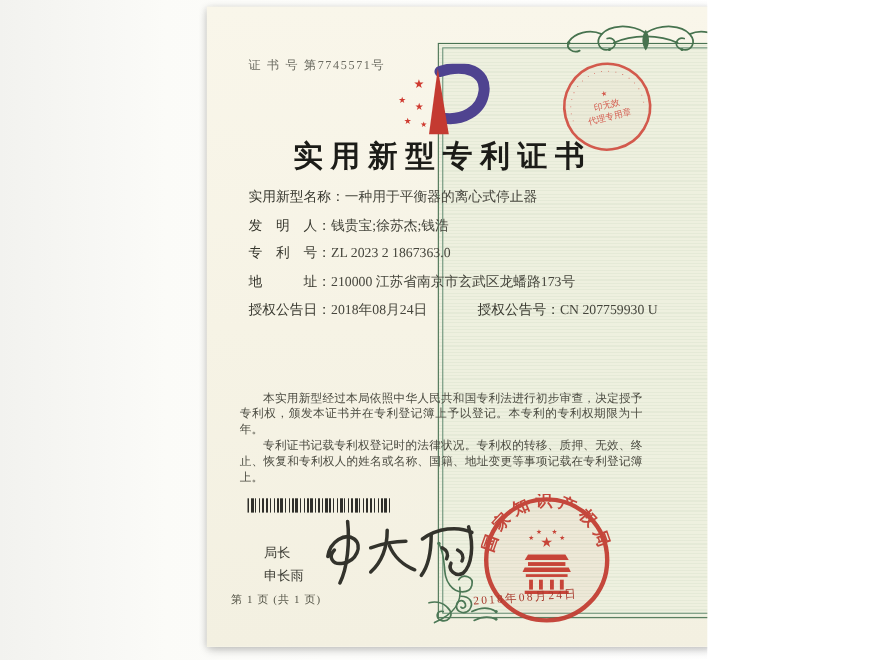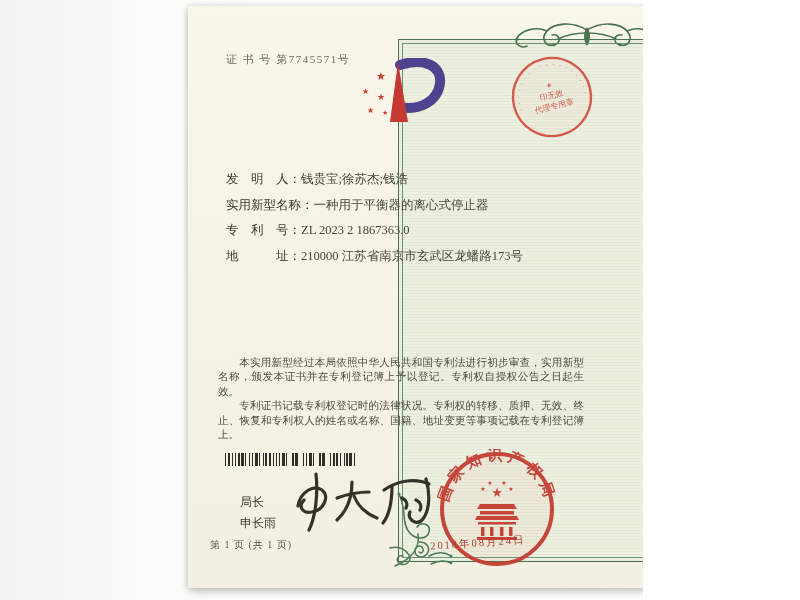--- a/index.html
+++ b/index.html
@@ -150,38 +150,45 @@
     <polygon points="48,4 58,64 40,64" fill="#c43a31"></polygon>
     <g fill="#cf3a30" font-size="11">
       <text x="26" y="22" font-size="11">★</text>
       <text x="12" y="36" font-size="8">★</text>
       <text x="27" y="42" font-size="9">★</text>
       <text x="17" y="55" font-size="8">★</text>
       <text x="32" y="57" font-size="7">★</text>
     </g>
   </svg>
 
+  <div class="title">实用新型专利证书</div>
 
   <div class="fields">
     <div class="field-row">
+      <span class="field-label">实用新型名称：</span><span class="field-value">一种用于平衡器的离心式停止器</span>
+    </div>
+    <div class="field-row">
       <span class="field-label">发　明　人：</span><span class="field-value">钱贵宝;徐苏杰;钱浩</span>
     </div>
     <div class="field-row">
-      <span class="field-label">实用新型名称：</span><span class="field-value">一种用于平衡器的离心式停止器</span>
-    </div>
-    <div class="field-row">
       <span class="field-label">专　利　号：</span><span class="field-value">ZL 2023 2 1867363.0</span>
     </div>
     <div class="field-row">
       <span class="field-label">地　　　址：</span><span class="field-value">210000 江苏省南京市玄武区龙蟠路173号</span>
     </div>
+    <div class="field-row">
+      <span class="field-label">授权公告日：</span><span class="field-value">2018年08月24日</span>
+      <span class="grant-no">
+        <span class="field-label">授权公告号：</span><span class="field-value">CN 207759930 U</span>
+      </span>
+    </div>
   </div>
 
   <div class="body-text">
-    <p>本实用新型经过本局依照中华人民共和国专利法进行初步审查，实用新型名称，颁发本证书并在专利登记簿上予以登记。专利权自授权公告之日起生效。</p>
+    <p>本实用新型经过本局依照中华人民共和国专利法进行初步审查，决定授予专利权，颁发本证书并在专利登记簿上予以登记。本专利的专利权期限为十年。</p>
     <p>专利证书记载专利权登记时的法律状况。专利权的转移、质押、无效、终止、恢复和专利权人的姓名或名称、国籍、地址变更等事项记载在专利登记簿上。</p>
   </div>
 
   <div class="barcode"></div>
 
   <div class="director">
     <div>局长</div>
     <div>申长雨</div>
   </div>
 

